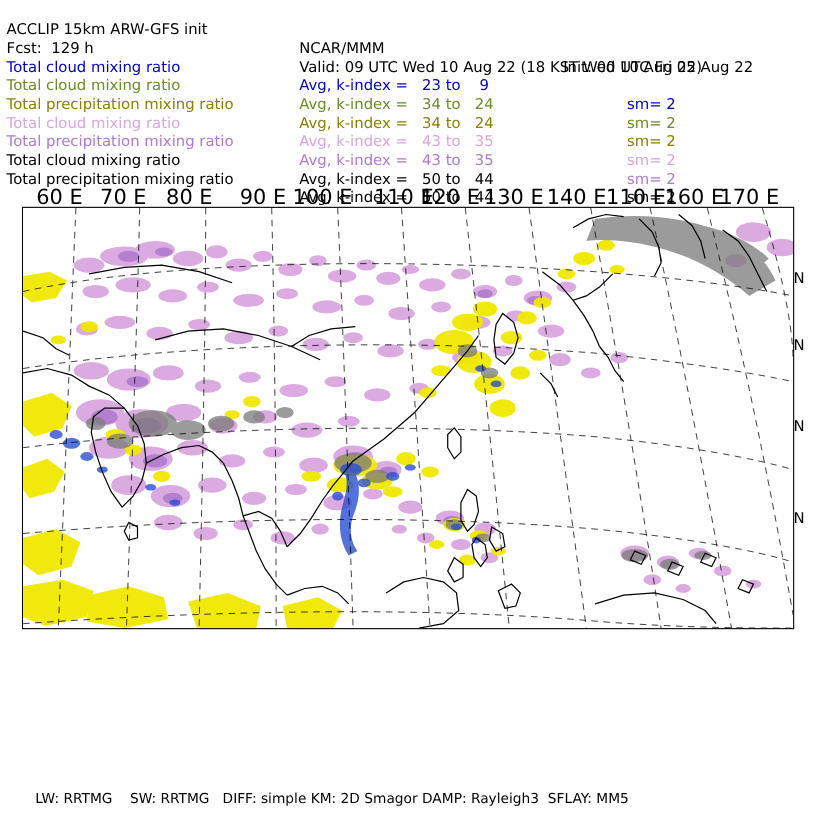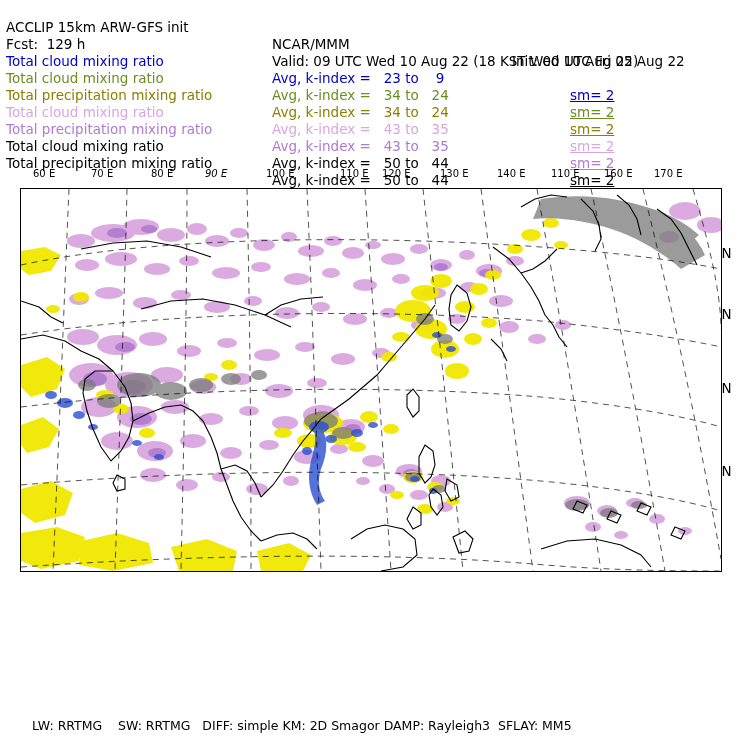--- a/index.html
+++ b/index.html
@@ -14,32 +14,32 @@
   .header{
     position:absolute;left:0;top:0;width:730px;height:148px;padding-left:20px;
   }
   .hrow{
     position:absolute;left:0;width:740px;height:17px;
     font-size:13.5px;line-height:17px;white-space:pre;
   }
   .c1{position:absolute;left:6px;}
   .c2{position:absolute;left:272px;}
   .c3{position:absolute;left:512px;}
-  .c3b{position:absolute;left:570px;text-decoration:underline;}
+  .c3b{position:absolute;left:570px;}
 
   
   .mapwrap{
     position:absolute;left:20px;top:188px;width:700px;height:382px;
     border:1px solid #000;
     overflow:hidden;
     background:#ffffff;
   }
   .mapcanvas{position:absolute;left:0;top:0;width:100%;height:100%;}
 
-  .lonlabels{position:absolute;left:0;top:168px;width:740px;height:20px;font-size:10px;}
+  .lonlabels{position:absolute;left:0;top:168px;width:740px;height:20px;font-size:19px;}
   .lonlabels span{position:absolute;white-space:pre;}
   .latlabels{position:absolute;left:0;top:188px;width:740px;height:382px;font-size:13.5px;}
   .latlabels span{position:absolute;white-space:pre;}
 
   .footer{
     position:absolute;left:0;top:700px;width:740px;height:40px;
     font-size:12.5px;line-height:17px;white-space:pre;
   }
   .f1{position:absolute;left:32px;top:0px;}
   .f2{position:absolute;left:32px;top:17px;}
@@ -91,21 +91,21 @@
     <span class="c1">Total precipitation mixing ratio</span>
     <span class="c2">Avg, k-index =   50 to   44</span>
     <span class="c3b">sm= 2</span>
   </div>
 </div>
 
 <div class="lonlabels">
   <span style="left:33px;">60 E</span>
   <span style="left:91px;">70 E</span>
   <span style="left:151px;">80 E</span>
-  <span style="left:205px;font-style:italic;">90 E</span>
+  <span style="left:218px;">90 E</span>
   <span style="left:266px;">100 E</span>
   <span style="left:340px;text-align:right;">110 E</span>
   <span style="left:382px;">120 E</span>
   <span style="left:440px;">130 E</span>
   <span style="left:497px;">140 E</span>
   <span style="left:551px;">110 E</span>
   <span style="left:604px;">160 E</span>
   <span style="left:654px;text-align:right;">170 E</span>
 </div>
 

